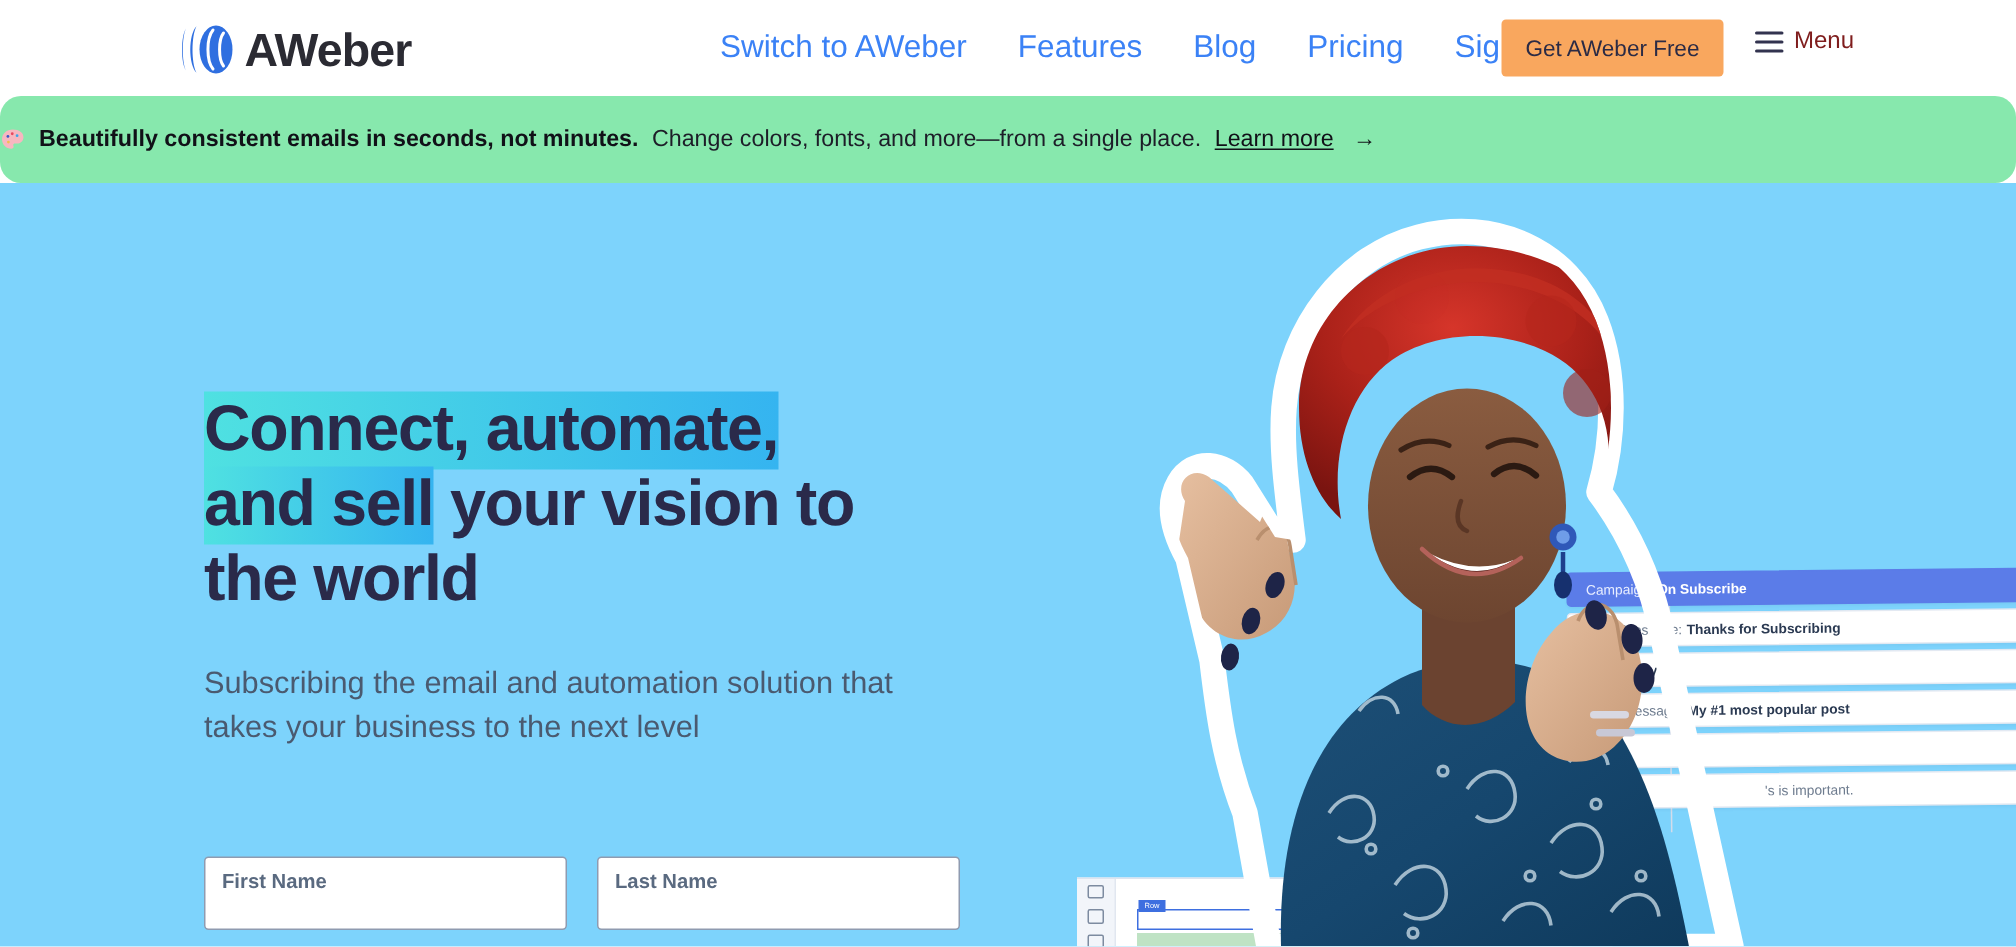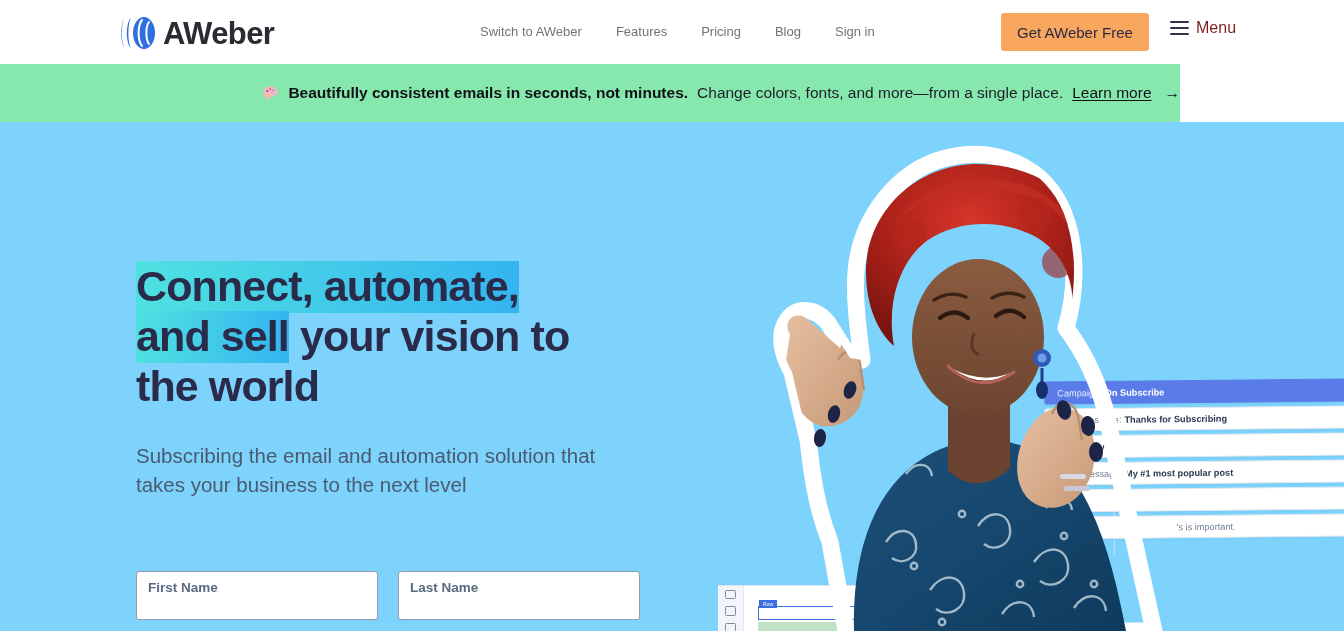--- a/index.html
+++ b/index.html
@@ -27,21 +27,21 @@
   .logo-word {
     font-size: 31px; font-weight: 700; letter-spacing: -0.6px;
     color: #2b2b33; margin-left: 1px; line-height: 1;
   }
 
   .nav {
     position: absolute; left: 480px; top: 0; height: 64px;
     display: flex; align-items: center; gap: 0;
   }
   .nav a {
-    color: #737373; font-size: 13px; text-decoration: none;
+    color: #3b82f6; font-size: 21px; text-decoration: none;
     padding: 0 17px; line-height: 64px; white-space: nowrap;
   }
   .nav a.first { padding-left: 0; }
   .cta-btn {
     position: absolute; left: 1001px; top: 13px;
     width: 148px; height: 38px;
     background: #f9a75e; color: #2b2b45;
     border: none; border-radius: 3px;
     font-family: "Liberation Sans", sans-serif;
     font-size: 15px; font-weight: 400;
@@ -52,24 +52,25 @@
     display: flex; align-items: center; gap: 7px;
     cursor: pointer;
   }
   .burger { display: flex; flex-direction: column; gap: 3.5px; width: 19px; }
   .burger i { display: block; height: 2.2px; background: #32334f; border-radius: 1px; }
   .menu-label { color: #7f1d1d; font-size: 16px; }
 
   
   .banner {
     position: absolute; top: 64px; left: 0;
-    width: 1180px; height: 58px;
+    width: 1344px; height: 58px;
     background: #87e8ad;
-    display: flex; align-items: center; justify-content: flex-end;
+    display: flex; align-items: center; justify-content: flex-start;
     z-index: 35;
+    border-radius: 14px;
   }
   .banner-inner {
     display: flex; align-items: center; gap: 9px;
     font-size: 15.5px; color: #16161d;
   }
   .palette-icon { width: 17px; height: 17px; display: block; flex: none; }
   .banner-strong { font-weight: 700; color: #111118; }
   .banner-rest { color: #1d1d28; }
   .banner-link {
     color: #111118; text-decoration: underline;
@@ -259,22 +260,22 @@
           <path d="M24 4 C19.5 9.5, 19.5 24.5, 24 30" stroke="#ffffff" stroke-width="2" fill="none" stroke-linecap="round"></path>
           <path d="M31 6 C27.5 10.5, 27.5 23.5, 31 28" stroke="#ffffff" stroke-width="2" fill="none" stroke-linecap="round"></path>
         </svg>
       </span>
       <span class="logo-word">AWeber</span>
     </div>
 
     <nav class="nav">
       <a class="first" href="#">Switch to AWeber</a>
       <a href="#">Features</a>
+      <a href="#">Blog</a>
       <a href="#">Pricing</a>
-      <a href="#">Blog</a>
       <a href="#">Sign in</a>
     </nav>
 
     <button class="cta-btn">Get AWeber Free</button>
 
     <div class="menu-btn">
       <span class="burger">
           <i></i>
           <i></i>
           <i></i>

